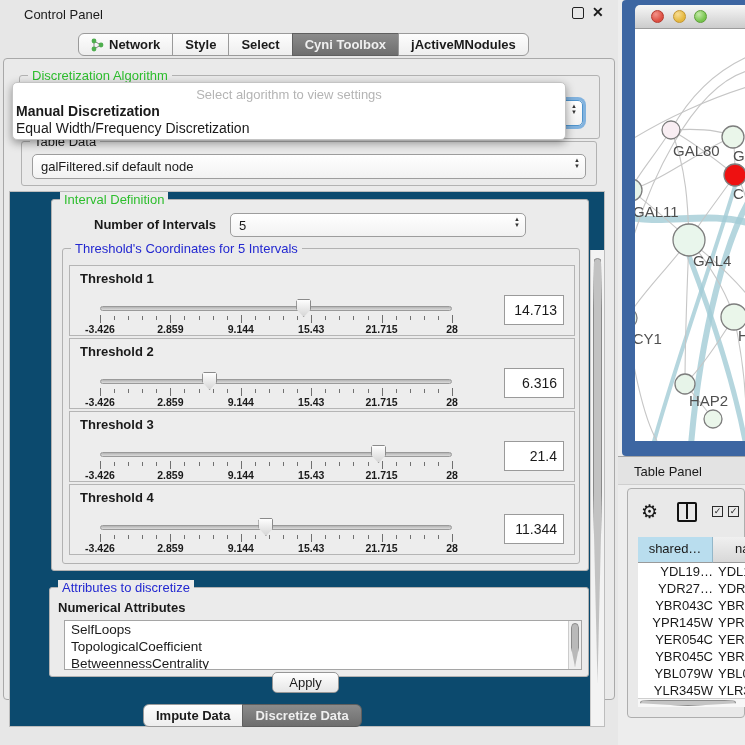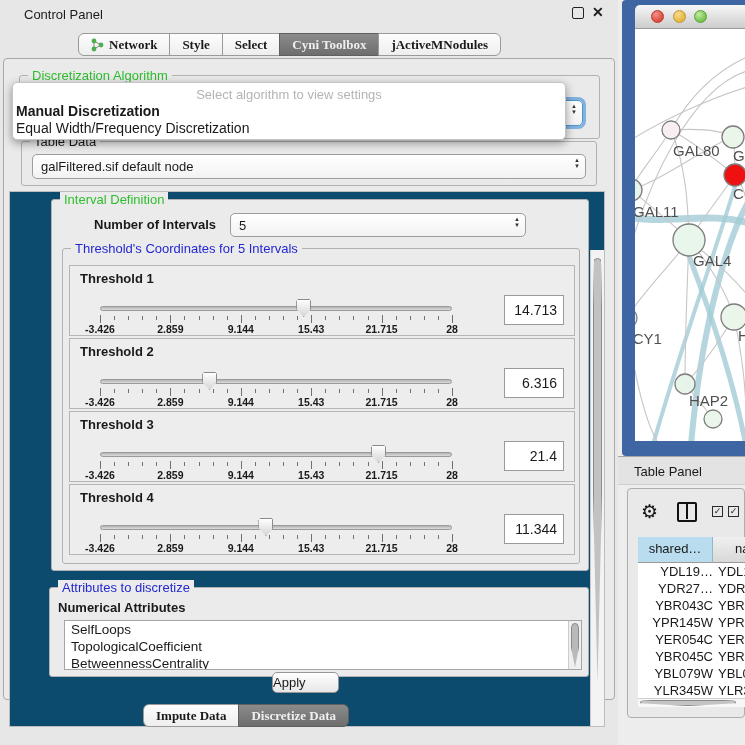--- a/index.html
+++ b/index.html
@@ -7,21 +7,21 @@
   body { font-family:"Liberation Sans", sans-serif; color:#1a1a1a; background:#ededed; position:relative; }
   .abs { position:absolute; }
 
   
   #left-root { position:absolute; left:0; top:0; width:618px; height:745px; background:#e7e7e7; }
   #cp-titlebar { position:absolute; left:0; top:0; width:618px; height:28px; }
   #cp-title { position:absolute; left:24px; top:7px; font-size:13px; }
   #cp-float { position:absolute; left:572px; top:7px; width:12px; height:12px; border:1.5px solid #222; border-radius:2px; }
   #cp-close { position:absolute; left:592px; top:4px; font-size:14px; font-weight:bold; }
 
-  .tabbar { position:absolute; display:flex; height:23px;font-family:Liberation Serif, serif; }
+  .tabbar { position:absolute; display:flex; height:23px; }
   .tab { height:23px; line-height:21px; padding:0 12px; font-size:13px; font-weight:600;
          background:linear-gradient(#fdfdfd,#eeeeee); border:1px solid #9a9a9a; margin-left:-1px;
          display:flex; align-items:center; gap:5px; white-space:nowrap; }
   .tab:first-child { border-radius:6px 0 0 6px; margin-left:0; }
   .tab:last-child { border-radius:0 6px 6px 0; }
   .tab.sel { background:linear-gradient(#8b8b8b,#6e6e6e); color:#efefef; border-color:#5f5f5f; }
   #top-tabs { left:78px; top:33px; }
   #bottom-tabs { left:143px; top:704px; }
 
   #outer-panel { position:absolute; left:3px; top:58px; width:612px; height:642px;
@@ -71,21 +71,21 @@
                border:1px solid #9a9a9a; font-size:14px; text-align:right; line-height:28px; padding-right:6px; }
 
   
   #attr-list { position:absolute; left:14px; top:32px; width:518px; height:50px; background:#ffffff; border:1px solid #a5a5a5; overflow:hidden; }
   .attr-item { font-size:13.5px; height:17px; line-height:17px; padding-left:6px; white-space:nowrap; }
   #attr-scroll { position:absolute; right:0; top:0; width:13px; bottom:0; background:#efefef; border-left:1px solid #ccc; }
   #attr-scroll .thumb { position:absolute; left:2px; top:2px; width:8px; height:44px; background:#b9b9b9; border-radius:4px; }
 
   #apply-btn { position:absolute; left:268px; top:613px; width:67px; height:21px;
                background:linear-gradient(#ffffff,#e6e6e6); border:1px solid #979797; border-radius:5px;
-               font-size:13px; text-align:left; line-height:19px; }
+               font-size:13px; text-align:center; line-height:19px; }
 
   
   #right-root { position:absolute; left:618px; top:0; width:127px; height:745px; background:#ededed; }
   #net-window { position:absolute; left:4px; top:0; width:123px; height:456px; background:#3d66a2; border-radius:4px 0 0 4px; }
   #net-titlebar { position:absolute; left:13px; top:5px; right:0; height:24px;
                   background:linear-gradient(#f7f7f7,#cccccc); border-bottom:1px solid #9c9c9c; border-radius:5px 0 0 0; }
   .traffic { position:absolute; top:5px; width:13px; height:13px; border-radius:50%; }
   #tl-red    { left:16px; background:radial-gradient(circle at 35% 30%, #f2938a, #dd4f42 65%); border:1px solid #b5382e; }
   #tl-yellow { left:38px; background:radial-gradient(circle at 35% 30%, #f7dc94, #e7ب342 40%, #e5b83f 65%); background:radial-gradient(circle at 35% 30%, #f7dc94, #e5b83f 65%); border:1px solid #c29531; }
   #tl-green  { left:59px; background:radial-gradient(circle at 35% 30%, #c4e9a8, #77c54e 65%); border:1px solid #5d9e38; }

